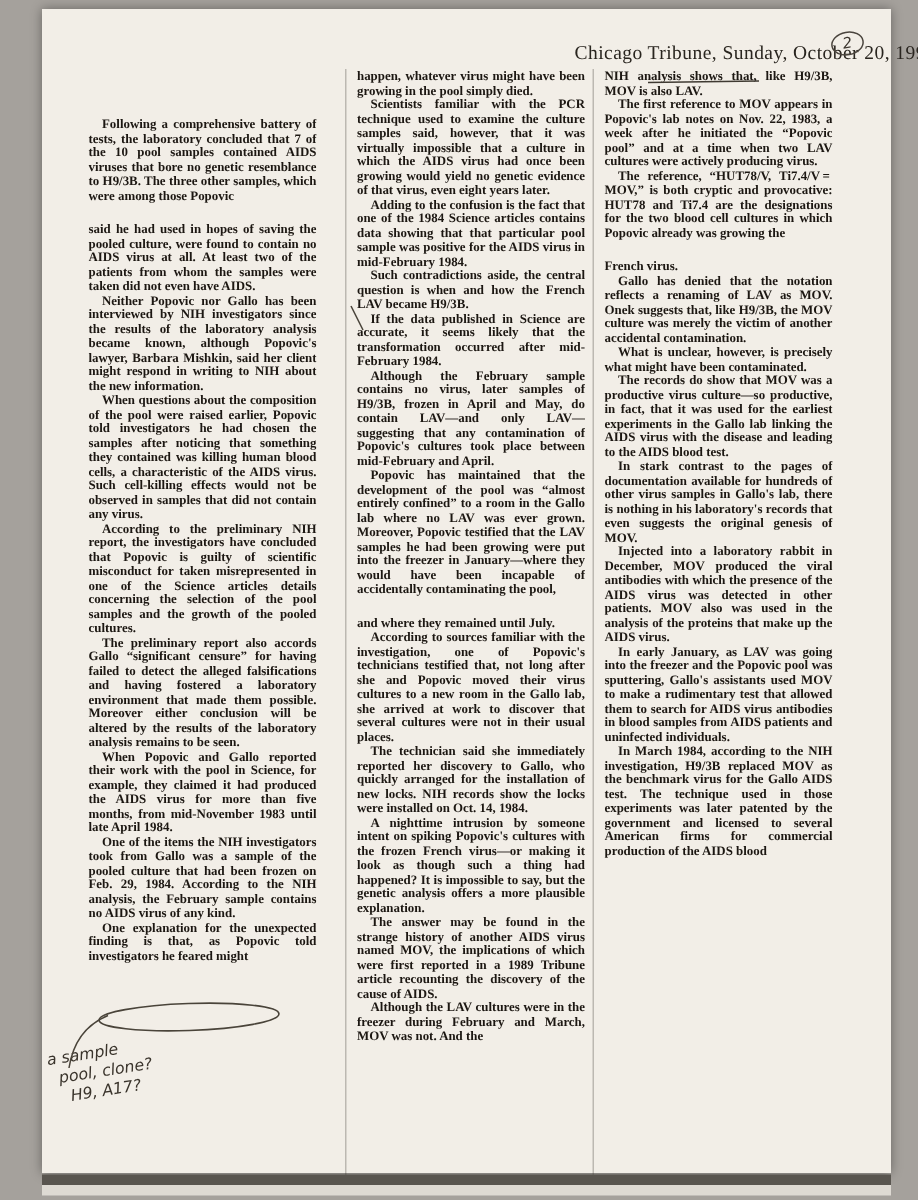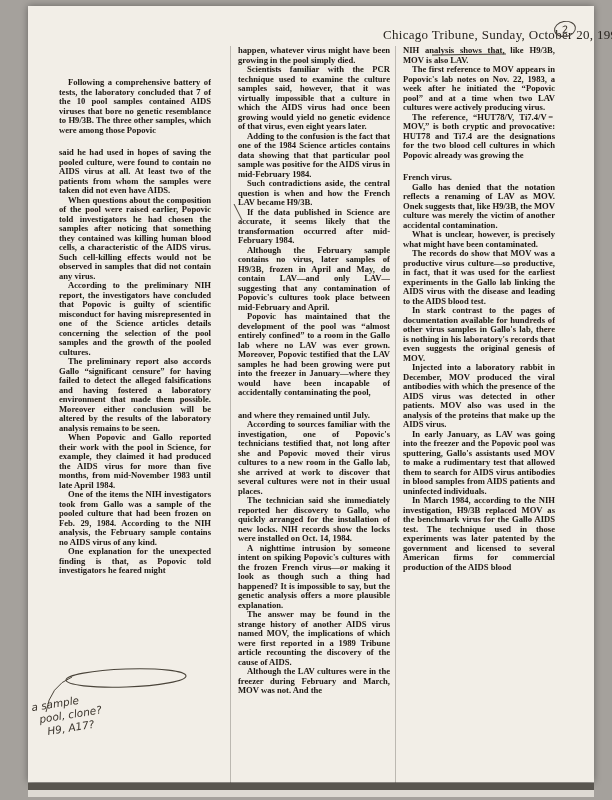--- a/index.html
+++ b/index.html
@@ -61,22 +61,23 @@
 
   <div class="masthead">Chicago Tribune, Sunday, October 20, 1991</div>
 
   <div class="page-number">
     <span>2</span>
   </div>
 
   <div class="col col1">
     <p>Following a comprehensive battery of tests, the laboratory concluded that 7 of the 10 pool samples contained AIDS viruses that bore no genetic resemblance to H9/3B. The three other samples, which were among those Popovic</p>
     <p class="cont gap">said he had used in hopes of saving the pooled culture, were found to contain no AIDS virus at all. At least two of the patients from whom the samples were taken did not even have AIDS.</p>
+    <p>Neither Popovic nor Gallo has been interviewed by NIH investigators since the results of the laboratory analysis became known, although Popovic's lawyer, Barbara Mishkin, said her client might respond in writing to NIH about the new information.</p>
     <p>When questions about the composition of the pool were raised earlier, Popovic told investigators he had chosen the samples after noticing that something they contained was killing human blood cells, a characteristic of the AIDS virus. Such cell-killing effects would not be observed in samples that did not contain any virus.</p>
-    <p>According to the preliminary NIH report, the investigators have concluded that Popovic is guilty of scientific misconduct for having misrepresented in one of the Science articles details concerning the selection of the pool samples and the growth of the pooled cultures.</p>
+    <p>According to the preliminary NIH report, the investigators have concluded that Popovic is guilty of scientific misconduct for taken misrepresented in one of the Science articles details concerning the selection of the pool samples and the growth of the pooled cultures.</p>
     <p>The preliminary report also accords Gallo “significant censure” for having failed to detect the alleged falsifications and having fostered a laboratory environment that made them possible. Moreover either conclusion will be altered by the results of the laboratory analysis remains to be seen.</p>
     <p>When Popovic and Gallo reported their work with the pool in Science, for example, they claimed it had produced the AIDS virus for more than five months, from mid-November 1983 until late April 1984.</p>
     <p>One of the items the NIH investigators took from Gallo was a sample of the pooled culture that had been frozen on Feb. 29, 1984. According to the NIH analysis, the February sample contains no AIDS virus of any kind.</p>
     <p>One explanation for the unexpected finding is that, as Popovic told investigators he feared might</p>
   </div>
 
   <div class="col col2">
     <p class="cont">happen, whatever virus might have been growing in the pool simply died.</p>
     <p>Scientists familiar with the PCR technique used to examine the culture samples said, however, that it was virtually impossible that a culture in which the AIDS virus had once been growing would yield no genetic evidence of that virus, even eight years later.</p>
     <p>Adding to the confusion is the fact that one of the 1984 Science articles contains data showing that that particular pool sample was positive for the AIDS virus in mid-February 1984.</p>

